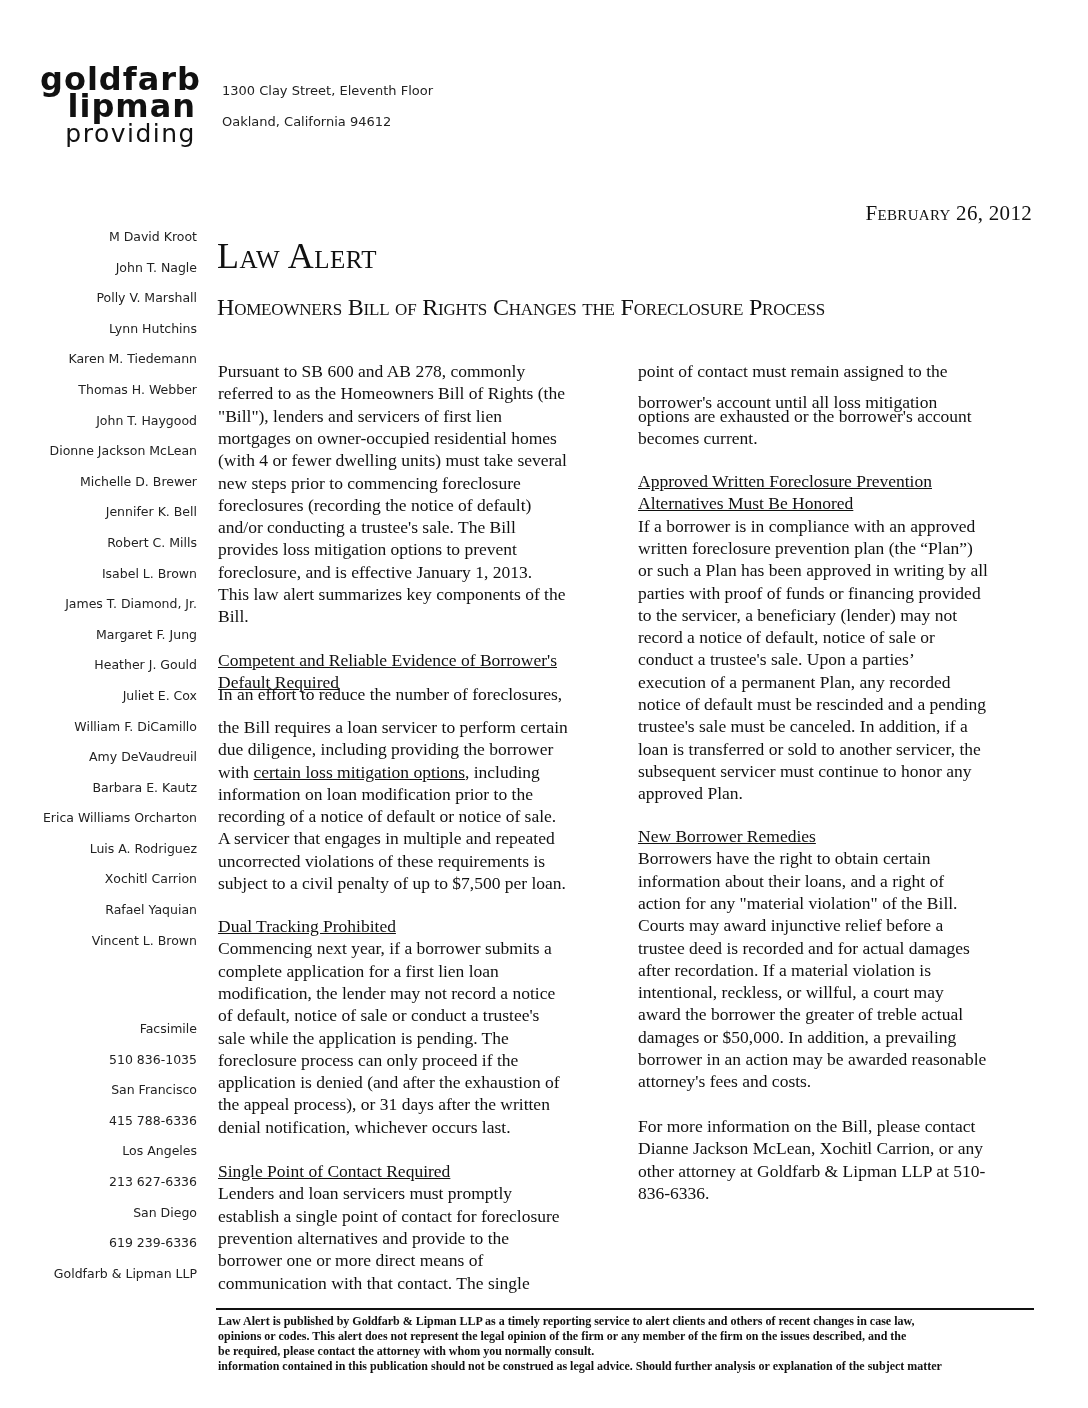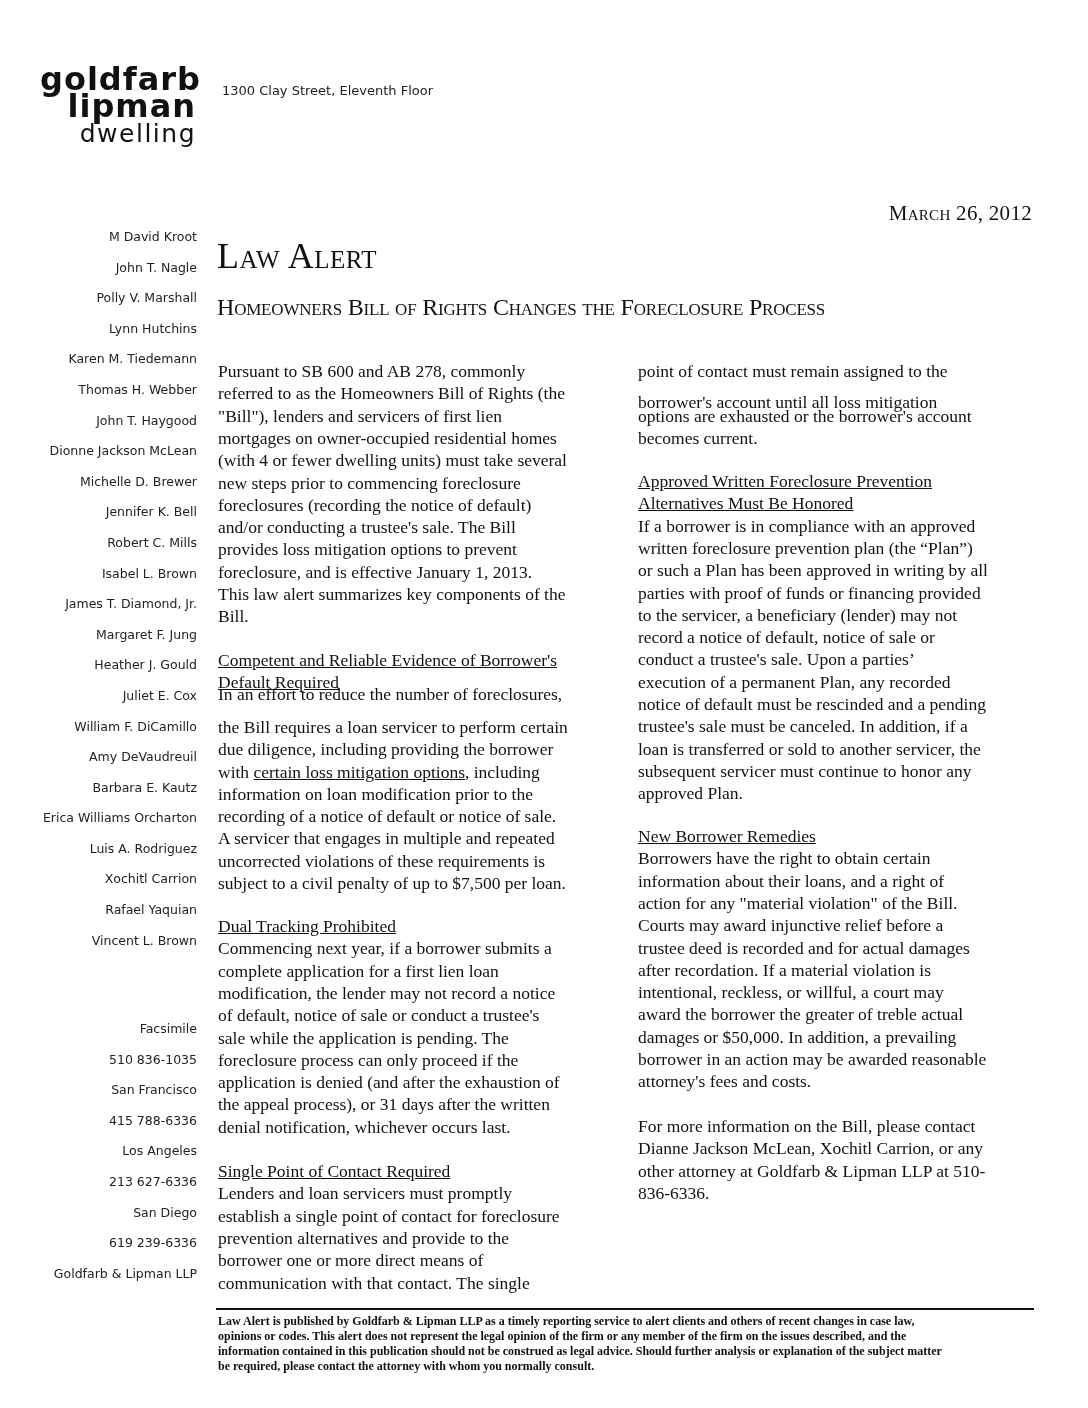--- a/index.html
+++ b/index.html
@@ -33,24 +33,25 @@
   .rule { position:absolute; left:216px; top:1308px; width:818px; height:2px; background:#111; }
   .footer { position:absolute; left:218px; top:1314px; width:820px; font-family:"Liberation Serif", serif; font-size:12px; font-weight:bold; line-height:15px; color:#111; }
   .footer div { white-space:nowrap; }
 </style>
 </head>
 <body>
 
 <div class="logo">
   <div class="l1">goldfarb</div>
   <div class="l2">lipman</div>
-  <div class="l3">dwelling</div>
+  <div class="l3">providing</div>
 </div>
 <div class="address">
   <div>1300 Clay Street, Eleventh Floor</div>
+  <div>Oakland, California  94612</div>
 </div>
 
 <div class="sidebar attorneys" id="attorney-list">
     <div>M David Kroot</div>
     <div>John T. Nagle</div>
     <div>Polly V. Marshall</div>
     <div>Lynn Hutchins</div>
     <div>Karen M. Tiedemann</div>
     <div>Thomas H. Webber</div>
     <div>John T. Haygood</div>
@@ -77,21 +78,21 @@
     <div>510 836-1035</div>
     <div>San Francisco</div>
     <div>415 788-6336</div>
     <div>Los Angeles</div>
     <div>213 627-6336</div>
     <div>San Diego</div>
     <div>619 239-6336</div>
     <div>Goldfarb &amp; Lipman LLP</div>
   </div>
 
-<div class="date">March 26, 2012</div>
+<div class="date">February 26, 2012</div>
 <div class="title">Law Alert</div>
 <div class="subtitle">Homeowners Bill of Rights Changes the Foreclosure Process</div>
 
 <div class="col col1">
   <div>
     <div class="ln" style="top:0px">Pursuant to SB 600 and AB 278, commonly</div>
     <div class="ln" style="top:22.3px">referred to as the Homeowners Bill of Rights (the</div>
     <div class="ln" style="top:44.6px">"Bill"), lenders and servicers of first lien</div>
     <div class="ln" style="top:66.9px">mortgages on owner-occupied residential homes</div>
     <div class="ln" style="top:89.2px">(with 4 or fewer dwelling units) must take several</div>
@@ -187,15 +188,15 @@
     <div class="ln" style="top:777.3px">Dianne Jackson McLean, Xochitl Carrion, or any</div>
     <div class="ln" style="top:799.6px">other attorney at Goldfarb &amp; Lipman LLP at 510-</div>
     <div class="ln" style="top:821.9px">836-6336.</div>
   </div>
 </div>
 
 <div class="rule"></div>
 <div class="footer">
   <div>Law Alert is published by Goldfarb &amp; Lipman LLP as a timely reporting service to alert clients and others of recent changes in case law,</div>
   <div>opinions or codes. This alert does not represent the legal opinion of the firm or any member of the firm on the issues described, and the</div>
+  <div>be required, please contact the attorney with whom you normally consult.</div>
   <div>information contained in this publication should not be construed as legal advice. Should further analysis or explanation of the subject matter</div>
-  <div>be required, please contact the attorney with whom you normally consult.</div>
 </div>
 
 </body></html>

